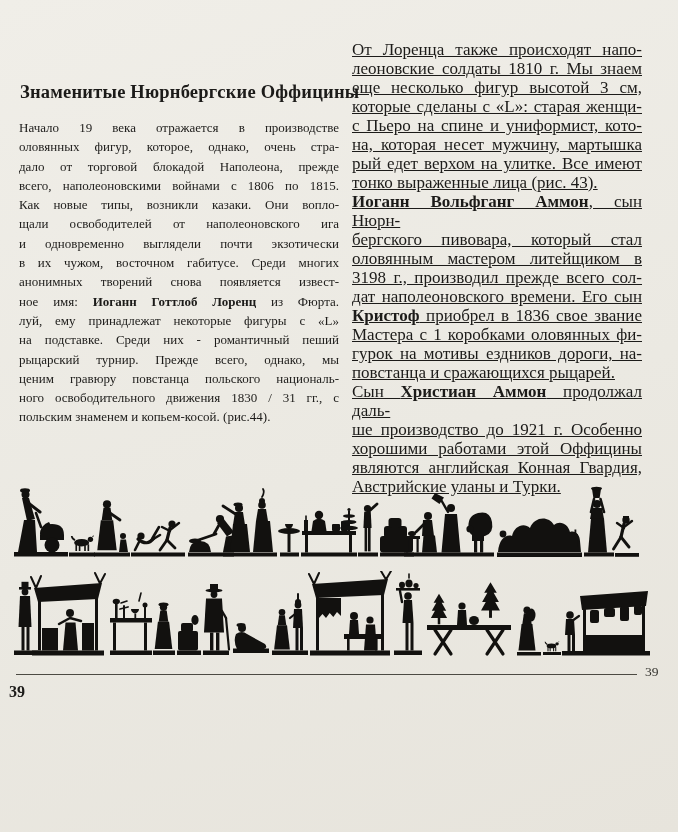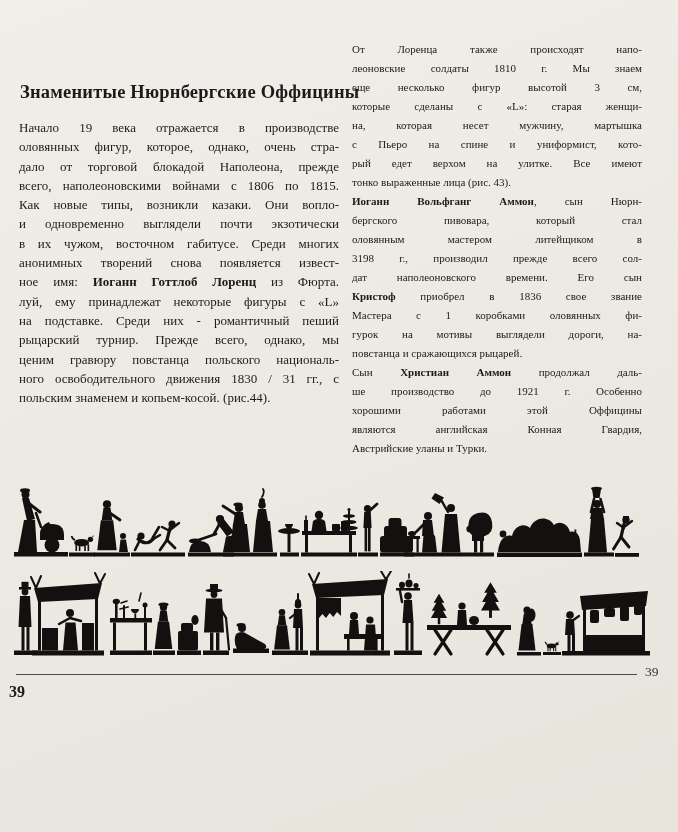--- a/index.html
+++ b/index.html
@@ -13,21 +13,21 @@
     font-size:18.5px;font-weight:bold;letter-spacing:.2px;white-space:nowrap;
   }
   .col{position:absolute;}
   .col .line{
     width:100%;text-align:justify;text-align-last:justify;-moz-text-align-last:justify;
     overflow:visible;
   }
   .col .line.nj{text-align-last:left;-moz-text-align-last:left;}
   .col b{font-weight:bold;}
   .col-left{left:19px;top:118px;width:320px;font-size:13px;line-height:19.3px;}
-  .col-right{left:352px;top:40px;width:290px;font-size:11px;line-height:19.0px;}
+  .col-right{left:352px;top:40px;width:290px;font-size:17px;line-height:19.0px;text-decoration:underline;}
   .strip{position:absolute;left:14px;width:650px;}
   .strip svg{display:block;}
   #strip-top{top:477px;height:88px;}
   #strip-bottom{top:571px;height:94px;}
   .sil{fill:#12110f;}
   .lm{stroke:#12110f;fill:none;stroke-linecap:round;}
   .footer-rule{position:absolute;left:16px;top:674px;width:621px;height:1.4px;background:#4c4a43;}
   .pn-margin{position:absolute;left:645px;top:664px;font-size:13.5px;color:#33322d;}
   .pn-footer{position:absolute;left:9px;top:683px;font-size:16px;font-weight:bold;color:#1c1b19;}
 </style>
@@ -37,48 +37,49 @@
 <div class="page">
 
   <h1 class="title">Знаменитые Нюрнбергские Оффицины</h1>
 
   <div class="col col-left">
       <div class="line"><span>Начало 19 века отражается в производстве</span></div>
       <div class="line"><span>оловянных фигур, которое, однако, очень стра-</span></div>
       <div class="line"><span>дало от торговой блокадой Наполеона, прежде</span></div>
       <div class="line"><span>всего, наполеоновскими войнами с 1806 по 1815.</span></div>
       <div class="line"><span>Как новые типы, возникли казаки. Они вопло-</span></div>
+      <div class="line"><span>щали освободителей от наполеоновского ига</span></div>
       <div class="line"><span>и одновременно выглядели почти экзотически</span></div>
       <div class="line"><span>в их чужом, восточном габитусе. Среди многих</span></div>
       <div class="line"><span>анонимных творений снова появляется извест-</span></div>
       <div class="line"><span>ное имя: </span><b>Иоганн Готтлоб Лоренц</b><span> из Фюрта.</span></div>
       <div class="line"><span>луй, ему принадлежат некоторые фигуры с «L»</span></div>
       <div class="line"><span>на подставке. Среди них - романтичный пеший</span></div>
       <div class="line"><span>рыцарский турнир. Прежде всего, однако, мы</span></div>
       <div class="line"><span>ценим гравюру повстанца польского националь-</span></div>
       <div class="line"><span>ного освободительного движения 1830 / 31 гг., с</span></div>
       <div class="line nj"><span>польским знаменем и копьем-косой. (рис.44).</span></div>
     </div>
   <div class="col col-right">
       <div class="line"><span>От Лоренца также происходят напо-</span></div>
       <div class="line"><span>леоновские солдаты 1810 г. Мы знаем</span></div>
       <div class="line"><span>еще несколько фигур высотой 3 см,</span></div>
       <div class="line"><span>которые сделаны с «L»: старая женщи-</span></div>
+      <div class="line"><span>с Пьеро на спине и униформист, кото-</span></div>
       <div class="line"><span>на, которая несет мужчину, мартышка</span></div>
-      <div class="line"><span>с Пьеро на спине и униформист, кото-</span></div>
       <div class="line"><span>рый едет верхом на улитке. Все имеют</span></div>
       <div class="line nj"><span>тонко выраженные лица (рис. 43).</span></div>
       <div class="line"><b>Иоганн Вольфганг Аммон</b><span>, сын Нюрн-</span></div>
       <div class="line"><span>бергского пивовара, который стал</span></div>
       <div class="line"><span>оловянным мастером литейщиком в</span></div>
       <div class="line"><span>3198 г., производил прежде всего сол-</span></div>
       <div class="line"><span>дат наполеоновского времени. Его сын</span></div>
       <div class="line"><b>Кристоф</b><span> приобрел в 1836 свое звание</span></div>
       <div class="line"><span>Мастера с 1 коробками оловянных фи-</span></div>
-      <div class="line"><span>гурок на мотивы выглядели дороги, на-</span></div>
+      <div class="line"><span>гурок на мотивы ездников дороги, на-</span></div>
       <div class="line nj"><span>повстанца и сражающихся рыцарей.</span></div>
       <div class="line"><span>Сын </span><b>Христиан Аммон</b><span> продолжал даль-</span></div>
       <div class="line"><span>ше производство до 1921 г. Особенно</span></div>
       <div class="line"><span>хорошими работами этой Оффицины</span></div>
       <div class="line"><span>являются английская Конная Гвардия,</span></div>
       <div class="line nj"><span>Австрийские уланы и Турки.</span></div>
     </div>
 
   <div class="strip" id="strip-top">
   <svg width="650" height="88" viewBox="0 0 650 88" class="sil">

